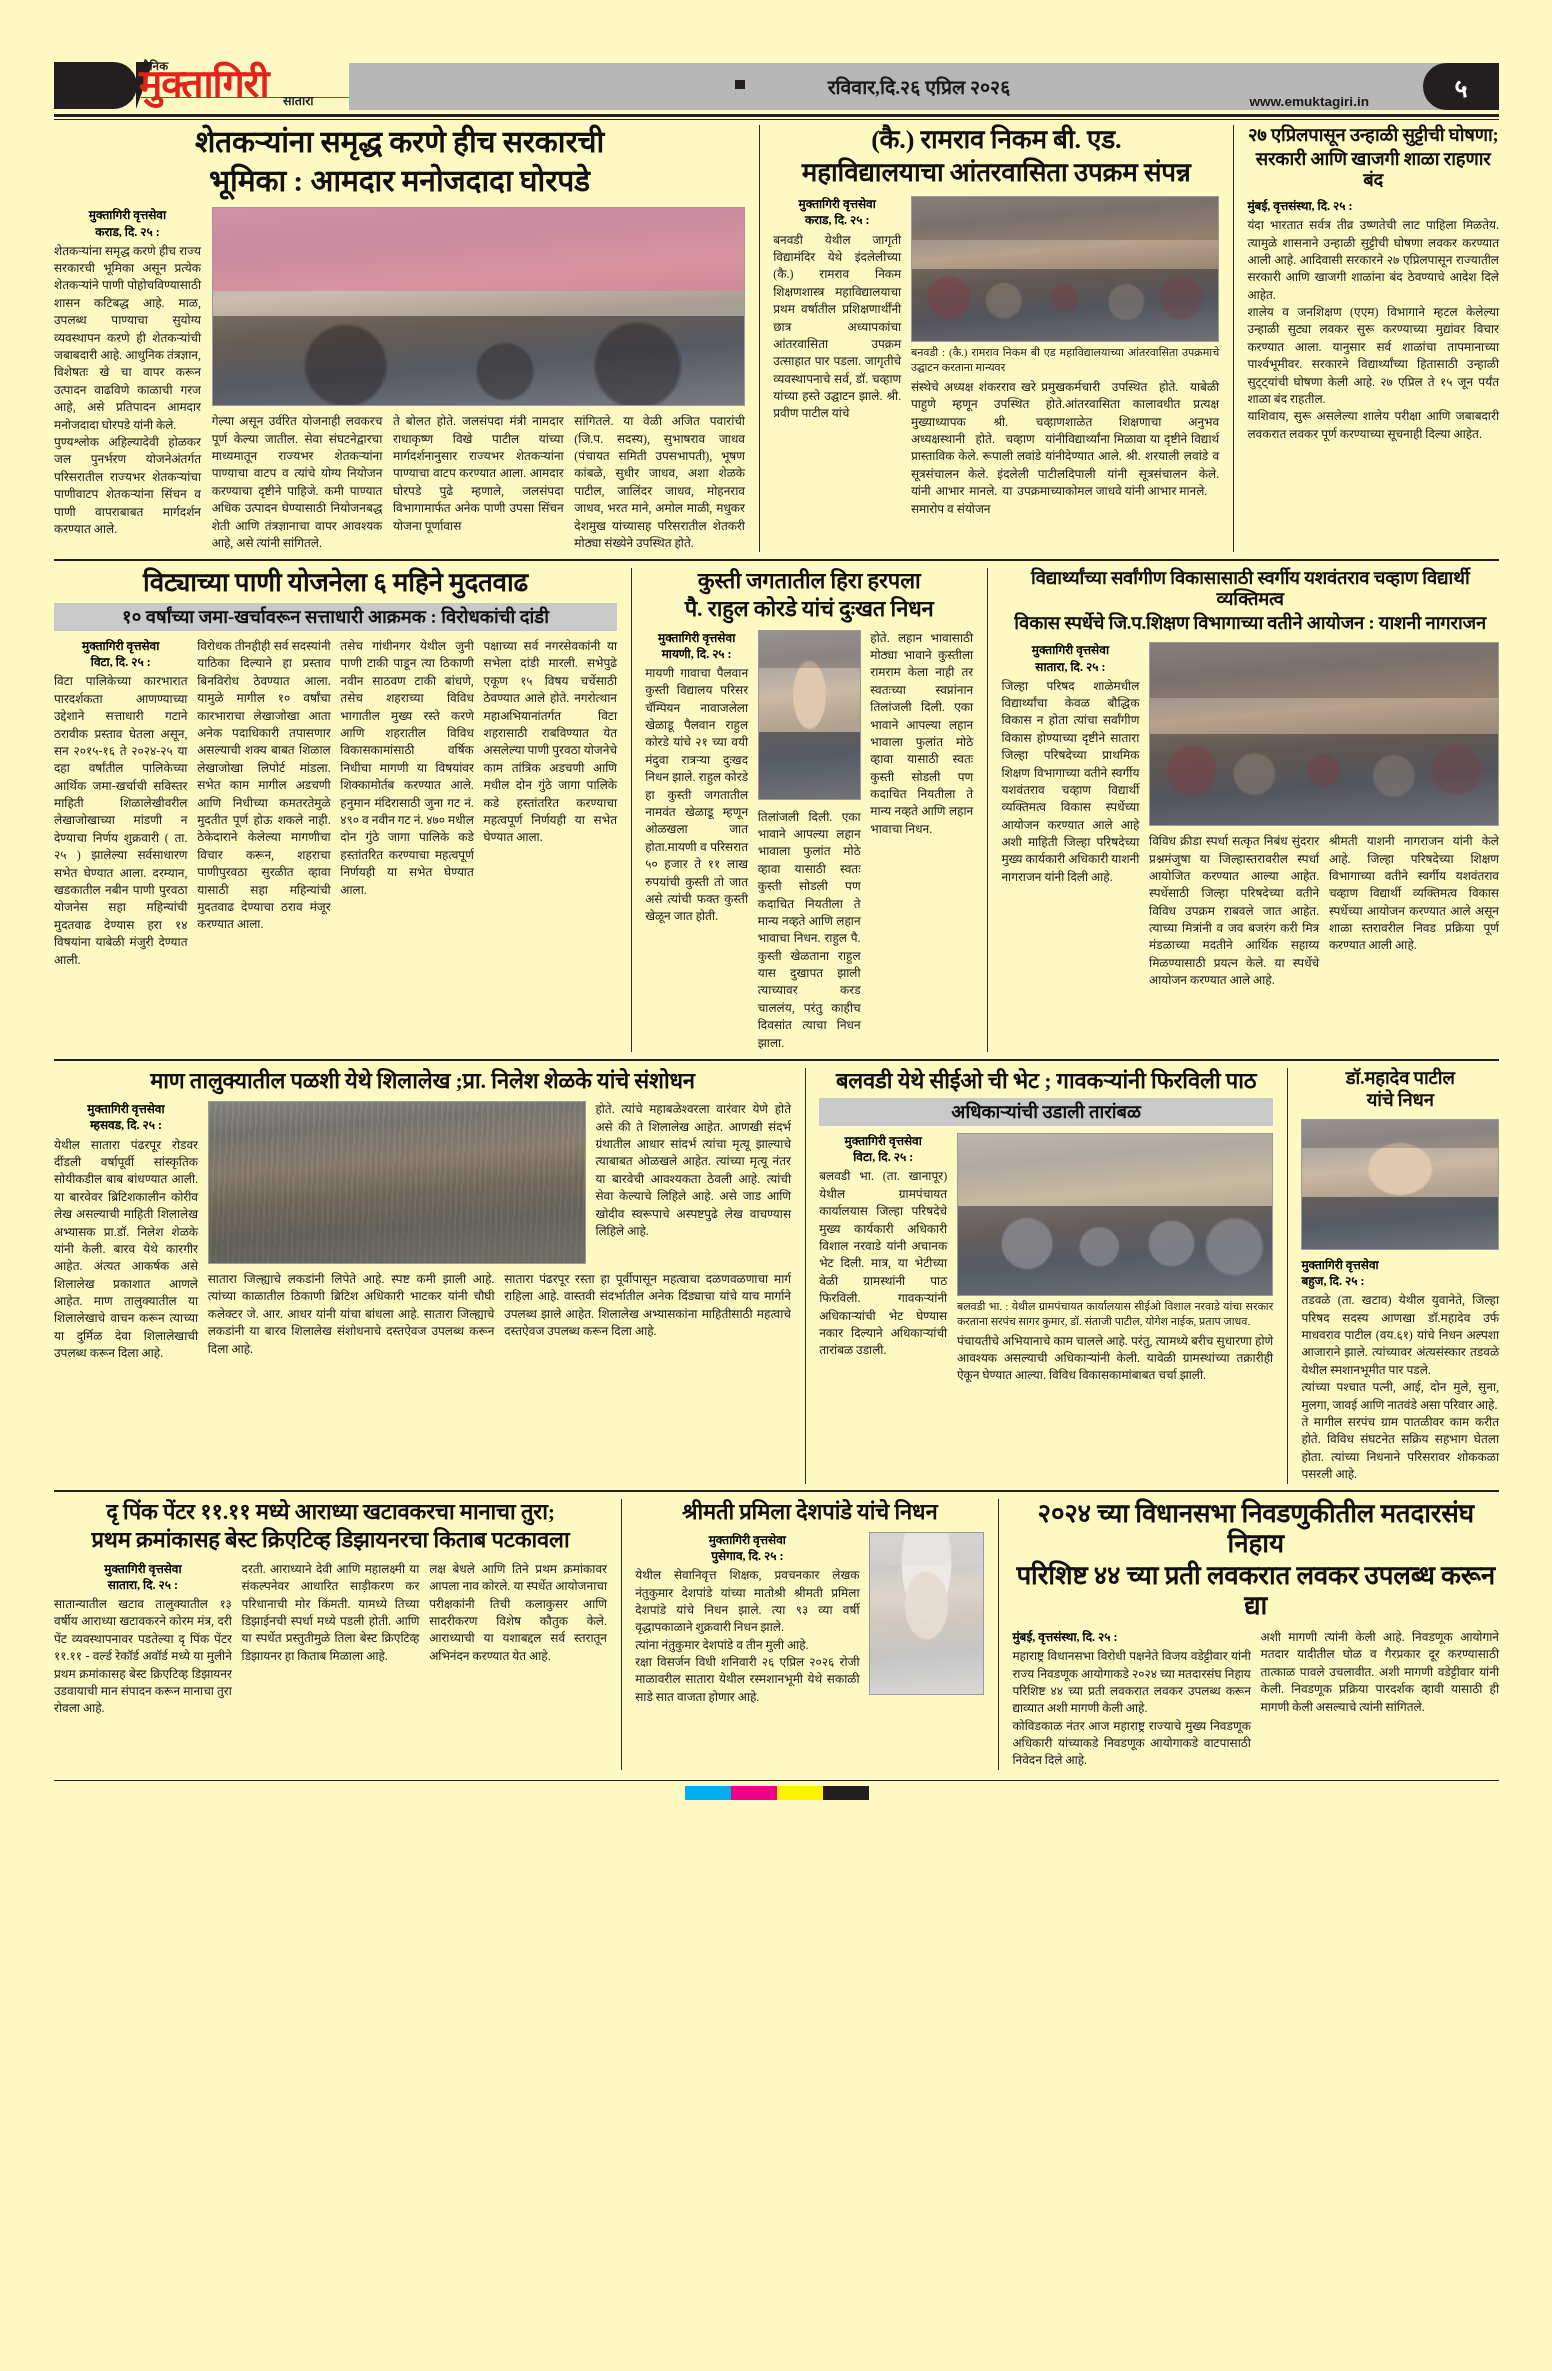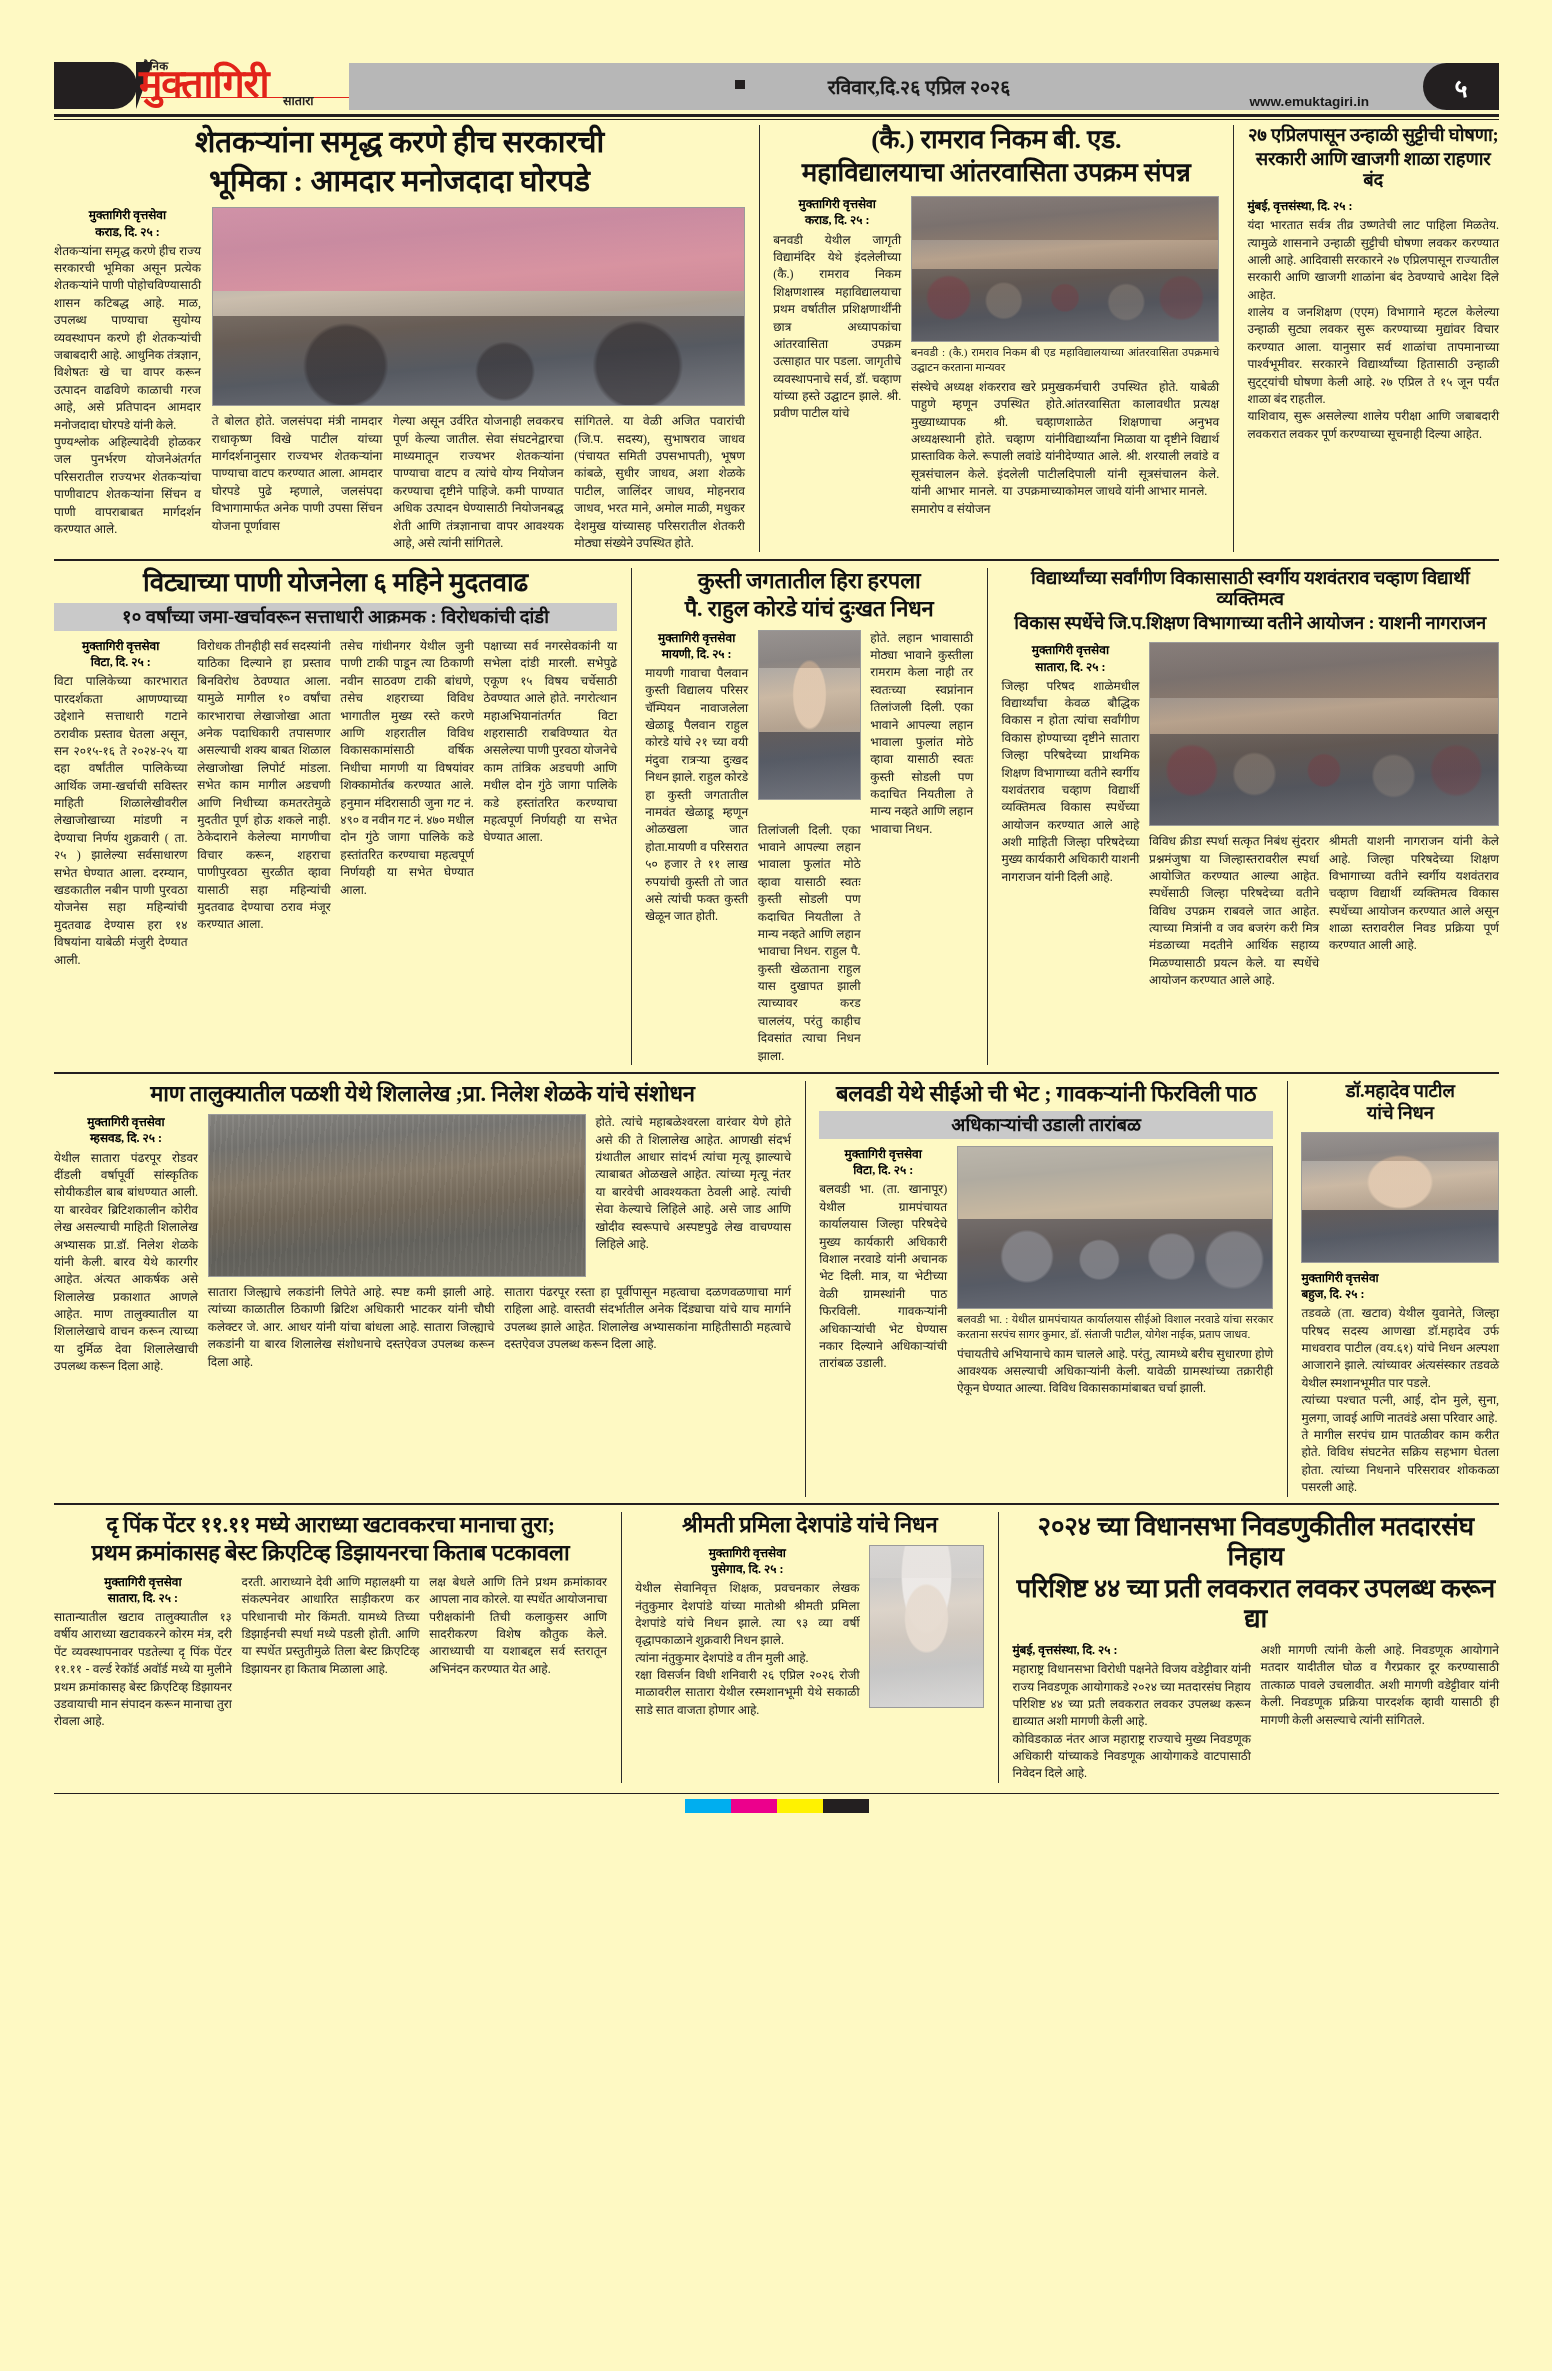--- a/index.html
+++ b/index.html
@@ -213,24 +213,24 @@
         <div style="display:flex; gap:10.7px; margin-top:9.7px;">
           <div style="flex:0 0 147px;">
             <div class="byline" style="white-space:pre-line;">मुक्तागिरी वृत्तसेवा
 कराड, दि. २५ :</div>
             <div class="body-txt" style="white-space:pre-line;">शेतकऱ्यांना समृद्ध करणे हीच राज्य सरकारची भूमिका असून प्रत्येक शेतकऱ्यांने पाणी पोहोचविण्यासाठी शासन कटिबद्ध आहे. माळ, उपलब्ध पाण्याचा सुयोग्य व्यवस्थापन करणे ही शेतकऱ्यांची जबाबदारी आहे. आधुनिक तंत्रज्ञान, विशेषतः खे चा वापर करून उत्पादन वाढविणे काळाची गरज आहे, असे प्रतिपादन आमदार मनोजदादा घोरपडे यांनी केले.
 पुण्यश्लोक अहिल्यादेवी होळकर जल पुनर्भरण योजनेअंतर्गत परिसरातील राज्यभर शेतकऱ्यांचा पाणीवाटप शेतकऱ्यांना सिंचन व पाणी वापराबाबत मार्गदर्शन करण्यात आले.</div>
           </div>
           <div style="flex:1 1 auto;">
             <div class="photo pink" style="height:199px;"></div>
             <div style="display:flex; gap:10.7px; margin-top:6.8px;">
+              <div style="flex:1 1 0;" class="body-txt">गेल्या असून उर्वरित योजनाही लवकरच पूर्ण केल्या जातील. सेवा संघटनेद्वारचा माध्यमातून राज्यभर शेतकऱ्यांना पाण्याचा वाटप व त्यांचे योग्य नियोजन करण्याचा दृष्टीने पाहिजे.
+कमी पाण्यात अधिक उत्पादन घेण्यासाठी नियोजनबद्ध शेती आणि तंत्रज्ञानाचा वापर आवश्यक आहे, असे त्यांनी सांगितले.</div>
               <div style="flex:1 1 0;" class="body-txt" style2="white-space:pre-line;">ते बोलत होते. जलसंपदा मंत्री नामदार राधाकृष्ण विखे पाटील यांच्या मार्गदर्शनानुसार राज्यभर शेतकऱ्यांना पाण्याचा वाटप करण्यात आला.
 आमदार घोरपडे पुढे म्हणाले, जलसंपदा विभागामार्फत अनेक पाणी उपसा सिंचन योजना पूर्णावास</div>
-              <div style="flex:1 1 0;" class="body-txt">गेल्या असून उर्वरित योजनाही लवकरच पूर्ण केल्या जातील. सेवा संघटनेद्वारचा माध्यमातून राज्यभर शेतकऱ्यांना पाण्याचा वाटप व त्यांचे योग्य नियोजन करण्याचा दृष्टीने पाहिजे.
-कमी पाण्यात अधिक उत्पादन घेण्यासाठी नियोजनबद्ध शेती आणि तंत्रज्ञानाचा वापर आवश्यक आहे, असे त्यांनी सांगितले.</div>
               <div style="flex:1 1 0;" class="body-txt">सांगितले. या वेळी अजित पवारांची (जि.प. सदस्य), सुभाषराव जाधव (पंचायत समिती उपसभापती), भूषण कांबळे, सुधीर जाधव, अशा शेळके पाटील, जालिंदर जाधव, मोहनराव जाधव, भरत माने, अमोल माळी, मधुकर देशमुख यांच्यासह परिसरातील शेतकरी मोठ्या संख्येने उपस्थित होते.</div>
             </div>
           </div>
         </div>
       </div>
 
       <div class="vline"></div>
 
       <div style="flex:0 0 446px;">
         <div class="hl hl-lg">(कै.) रामराव निकम बी. एड.</div>
@@ -293,21 +293,21 @@
         <div class="hl hl-md">कुस्ती जगतातील हिरा हरपला</div>
         <div class="hl hl-md" style="margin-top:2.9px;">पै. राहुल कोरडे यांचं दुःखत निधन</div>
         <div style="display:flex; gap:9.7px; margin-top:8.7px;">
           <div style="flex:1 1 0;">
             <div class="byline" style="white-space:pre-line;">मुक्तागिरी वृत्तसेवा
 मायणी, दि. २५ :</div>
             <div class="body-txt">मायणी गावाचा पैलवान कुस्ती विद्यालय परिसर चॅम्पियन नावाजलेला खेळाडू पैलवान राहुल कोरडे यांचे २१ च्या वयी मंदुवा रात्रऱ्या दुःखद निधन झाले. राहुल कोरडे हा कुस्ती जगतातील नामवंत खेळाडू म्हणून ओळखला जात होता.मायणी व परिसरात ५० हजार ते ११ लाख रुपयांची कुस्ती तो जात असे त्यांची फक्त कुस्ती खेळून जात होती.</div>
           </div>
           <div style="flex:1 1 0;">
             <div class="photo portrait" style="height:170px;"></div>
-            <div class="body-txt" style="margin-top:22px;">तिलांजली दिली. एका भावाने आपल्या लहान भावाला फुलांत मोठे व्हावा यासाठी स्वतः कुस्ती सोडली पण कदाचित नियतीला ते मान्य नव्हते आणि लहान भावाचा निधन. राहुल पै. कुस्ती खेळताना राहुल यास दुखापत झाली त्याच्यावर करड चाललंय, परंतु काहीच दिवसांत त्याचा निधन झाला.</div>
+            <div class="body-txt" style="margin-top:9px;">तिलांजली दिली. एका भावाने आपल्या लहान भावाला फुलांत मोठे व्हावा यासाठी स्वतः कुस्ती सोडली पण कदाचित नियतीला ते मान्य नव्हते आणि लहान भावाचा निधन. राहुल पै. कुस्ती खेळताना राहुल यास दुखापत झाली त्याच्यावर करड चाललंय, परंतु काहीच दिवसांत त्याचा निधन झाला.</div>
           </div>
           <div style="flex:1 1 0;" class="body-txt">होते. लहान भावासाठी मोठ्या भावाने कुस्तीला रामराम केला नाही तर स्वतःच्या स्वप्नांनान तिलांजली दिली. एका भावाने आपल्या लहान भावाला फुलांत मोठे व्हावा यासाठी स्वतः कुस्ती सोडली पण कदाचित नियतीला ते मान्य नव्हते आणि लहान भावाचा निधन.</div>
         </div>
       </div>
 
       <div class="vline"></div>
 
       <div style="flex:1 1 auto;">
         <div class="hl hl-sm">विद्यार्थ्यांच्या सर्वांगीण विकासासाठी स्वर्गीय यशवंतराव चव्हाण विद्यार्थी व्यक्तिमत्व</div>
         <div class="hl hl-sm" style="margin-top:2.9px;">विकास स्पर्धेचे जि.प.शिक्षण विभागाच्या वतीने आयोजन : याशनी नागराजन</div>

